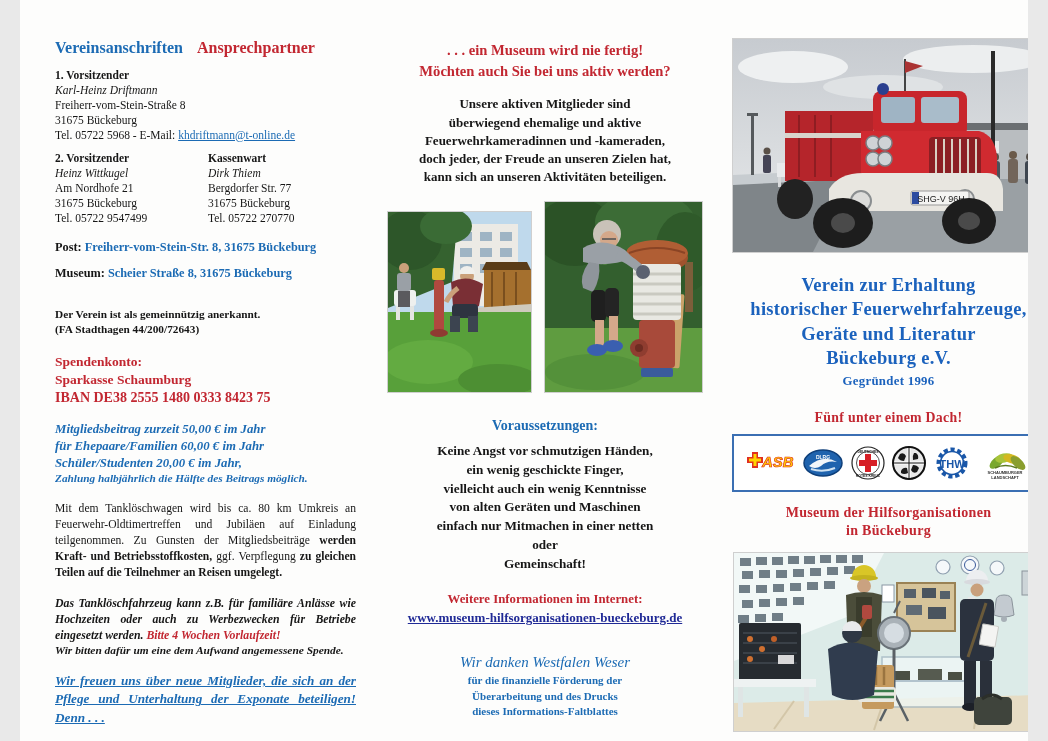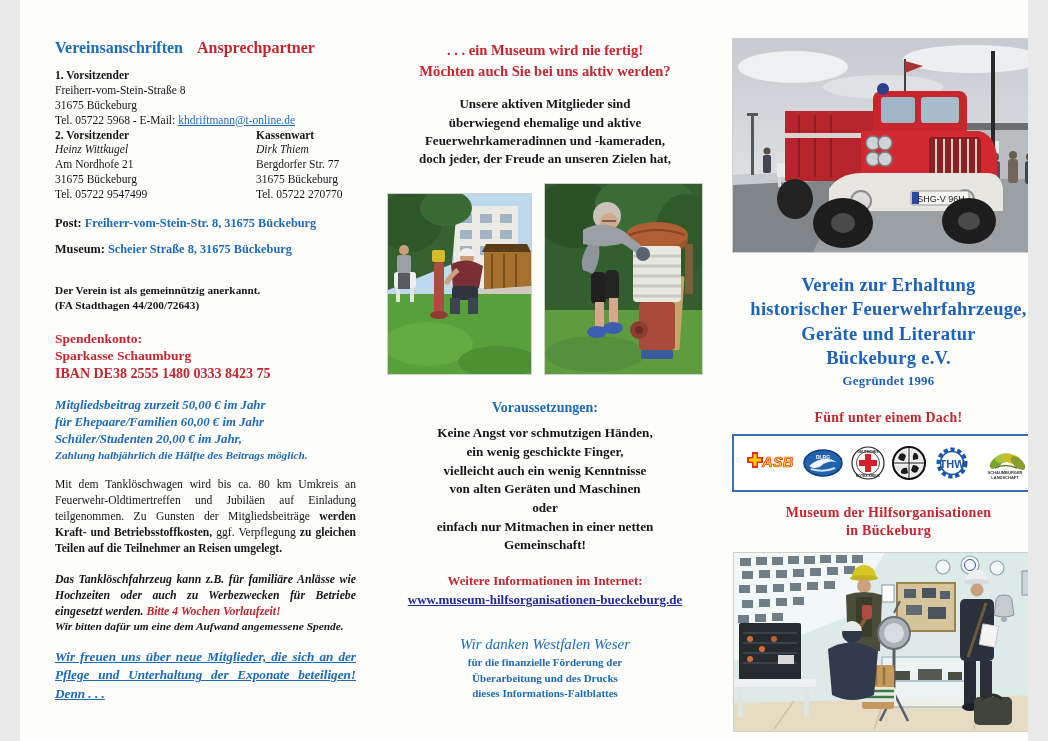--- a/index.html
+++ b/index.html
@@ -11,21 +11,21 @@
   .b{font-weight:bold;}
   .it{font-style:italic;}
   .just{text-align:justify;}
   a{cursor:pointer;}
 
   
   .col-left{left:35px;width:301px;font-size:11.5px;line-height:1.3;}
   .lc-head{font-size:16px;font-weight:bold;margin:0 0 9px;}
   .lc-head .gap{display:inline-block;width:14px;}
   .block div{margin:0;}
-  .twocol{display:grid;grid-template-columns:153px 148px;gap:48px;}
+  .twocol{display:grid;grid-template-columns:153px 148px;margin-top:9px;}
   .addr-line{font-size:12.3px;font-weight:bold;}
   .addr-post{margin-top:14px;}
   .addr-museum{margin-top:10px;}
   .nonprofit{margin-top:25px;font-weight:bold;font-size:11.3px;}
   .donation{margin-top:17px;font-weight:bold;}
   .donation .d1,.donation .d2{font-size:13.5px;}
   .donation .d3{font-size:14px;}
   .fees{margin-top:14px;font-weight:bold;font-style:italic;font-size:12.8px;line-height:1.32;}
   .fees .f4{font-size:11.3px;}
   .para1{margin:15px 0 0;font-size:11.6px;line-height:1.38;}
@@ -64,20 +64,21 @@
 </head>
 <body>
 
 <div class="page">
 
   <section class="col col-left">
     <h1 class="lc-head"><span class="blue">Vereinsanschriften</span><span class="gap"></span><span class="red">Ansprechpartner</span></h1>
 
     <div class="block">
       <div class="b">1. Vorsitzender</div>
+      <div class="it">Karl-Heinz Driftmann</div>
       <div>Freiherr-vom-Stein-Straße 8</div>
       <div>31675 Bückeburg</div>
       <div><span>Tel. 05722  5968  -  E-Mail: </span><a class="blue" style="text-decoration:underline;">khdriftmann@t-online.de</a></div>
     </div>
 
     <div class="twocol">
       <div class="block">
         <div class="b">2. Vorsitzender</div>
         <div class="it">Heinz Wittkugel</div>
         <div>Am Nordhofe 21</div>
@@ -126,20 +127,21 @@
     <div class="headline red">
       <div>. . . ein Museum wird nie fertig!</div>
       <div>Möchten auch Sie bei uns aktiv werden?</div>
     </div>
 
     <div class="intro">
       <div>Unsere aktiven Mitglieder sind</div>
       <div>überwiegend ehemalige  und aktive</div>
       <div>Feuerwehrkameradinnen und -kameraden,</div>
       <div>doch jeder, der Freude an unseren Zielen hat,</div>
+      <div>kann sich an unseren Aktivitäten beteiligen.</div>
     </div>
 
     <div class="photo-row">
 
       <figure class="photo">
         <svg width="143" height="180" viewBox="0 0 143 180">
           <rect width="143" height="180" fill="#bfd9ec"></rect>
           <rect x="66" y="12" width="64" height="82" fill="#eceae5"></rect>
           <rect x="72" y="20" width="12" height="9" fill="#9fb4c4"></rect>
             <rect x="92" y="20" width="12" height="9" fill="#9fb4c4"></rect>
@@ -224,22 +226,22 @@
         </svg>
       </figure>
     </div>
 
     <div class="req-title blue">Voraussetzungen:</div>
     <div class="req">
       <div>Keine Angst vor schmutzigen Händen,</div>
       <div>ein wenig geschickte Finger,</div>
       <div>vielleicht auch ein wenig Kenntnisse</div>
       <div>von alten Geräten und Maschinen</div>
+      <div>einfach nur Mitmachen in einer netten</div>
       <div>oder</div>
-      <div>einfach nur Mitmachen in einer netten</div>
       <div>Gemeinschaft!</div>
     </div>
 
     <div class="net-label red">Weitere Informationen im Internet:</div>
     <a class="net-url">www.museum-hilfsorganisationen-bueckeburg.de</a>
 
     <div class="thanks">
       <div class="t1">Wir danken Westfalen Weser</div>
       <div class="tx">für die finanzielle Förderung der</div>
       <div class="tx">Überarbeitung und des Drucks</div>

